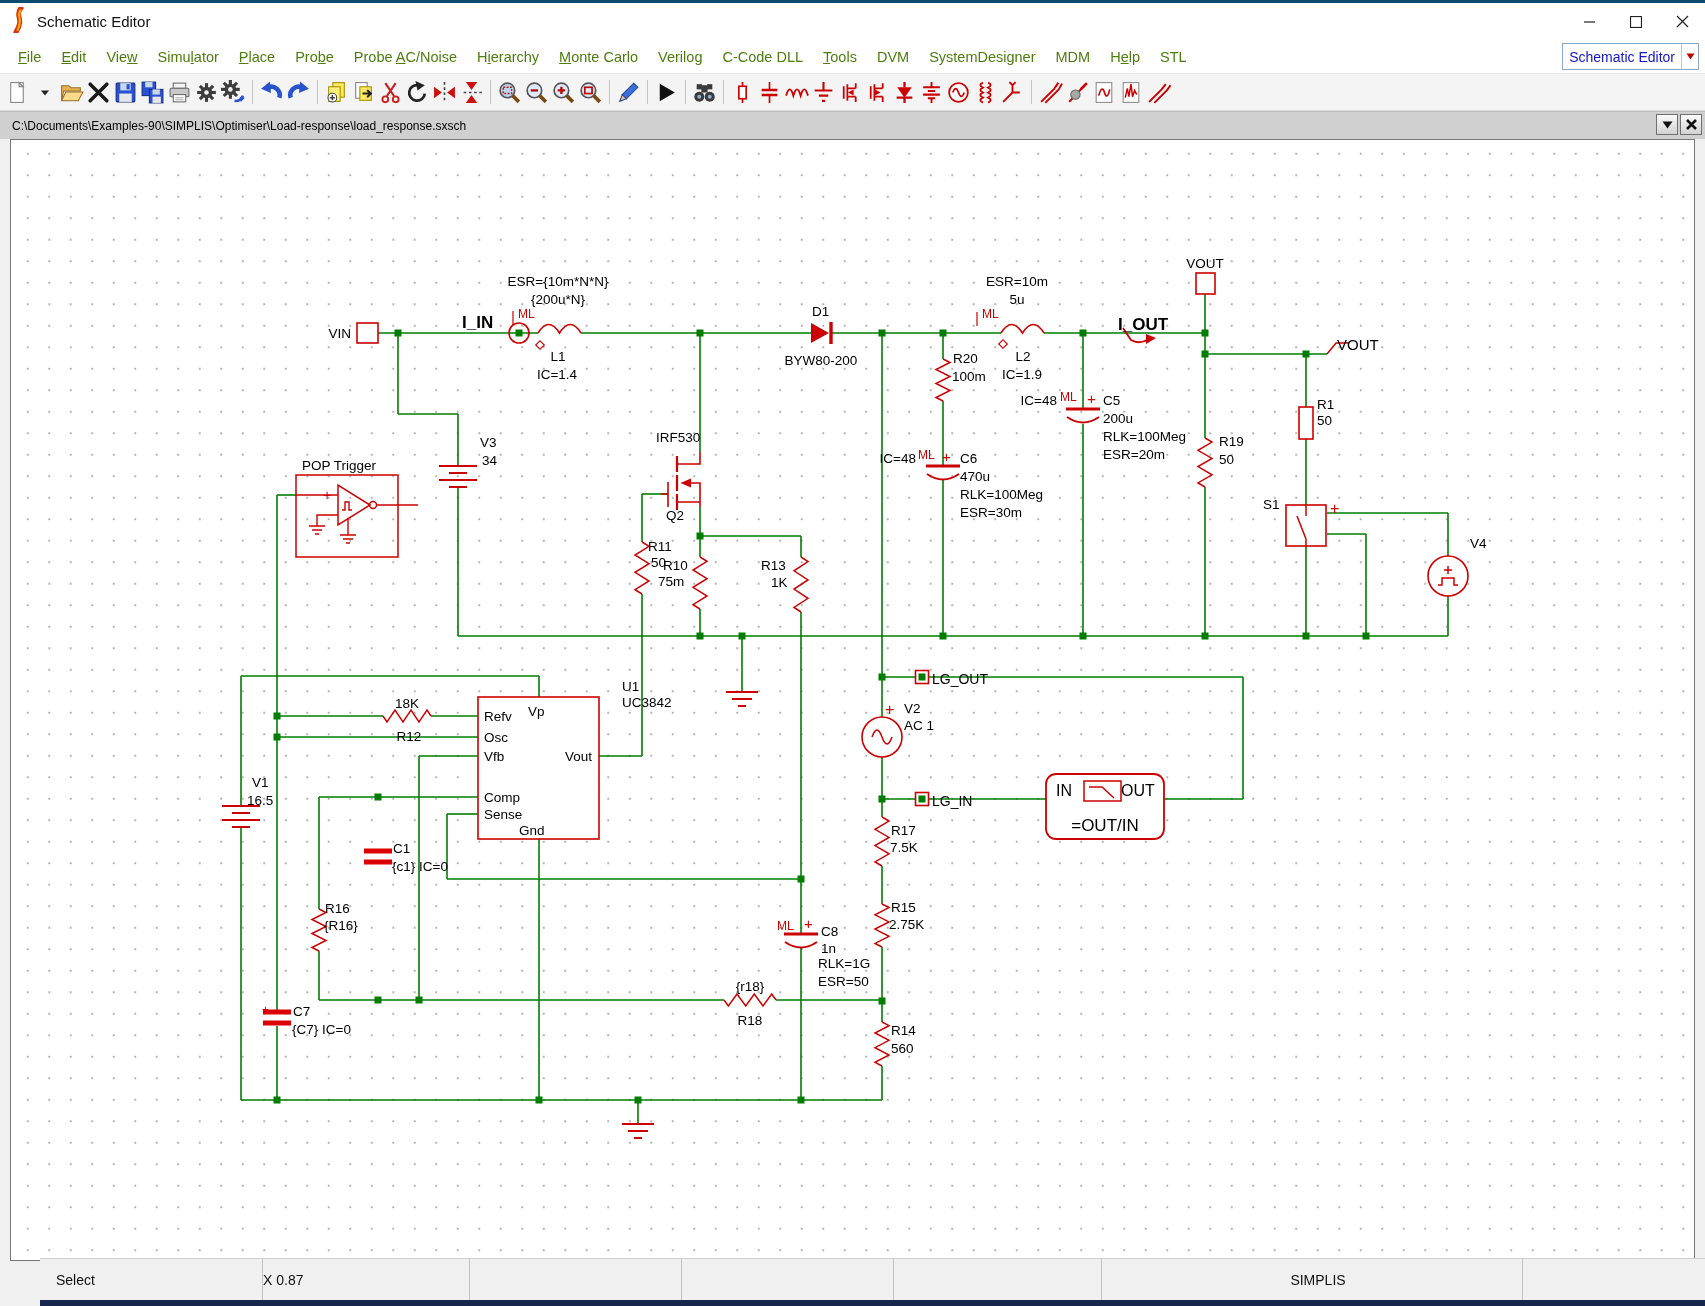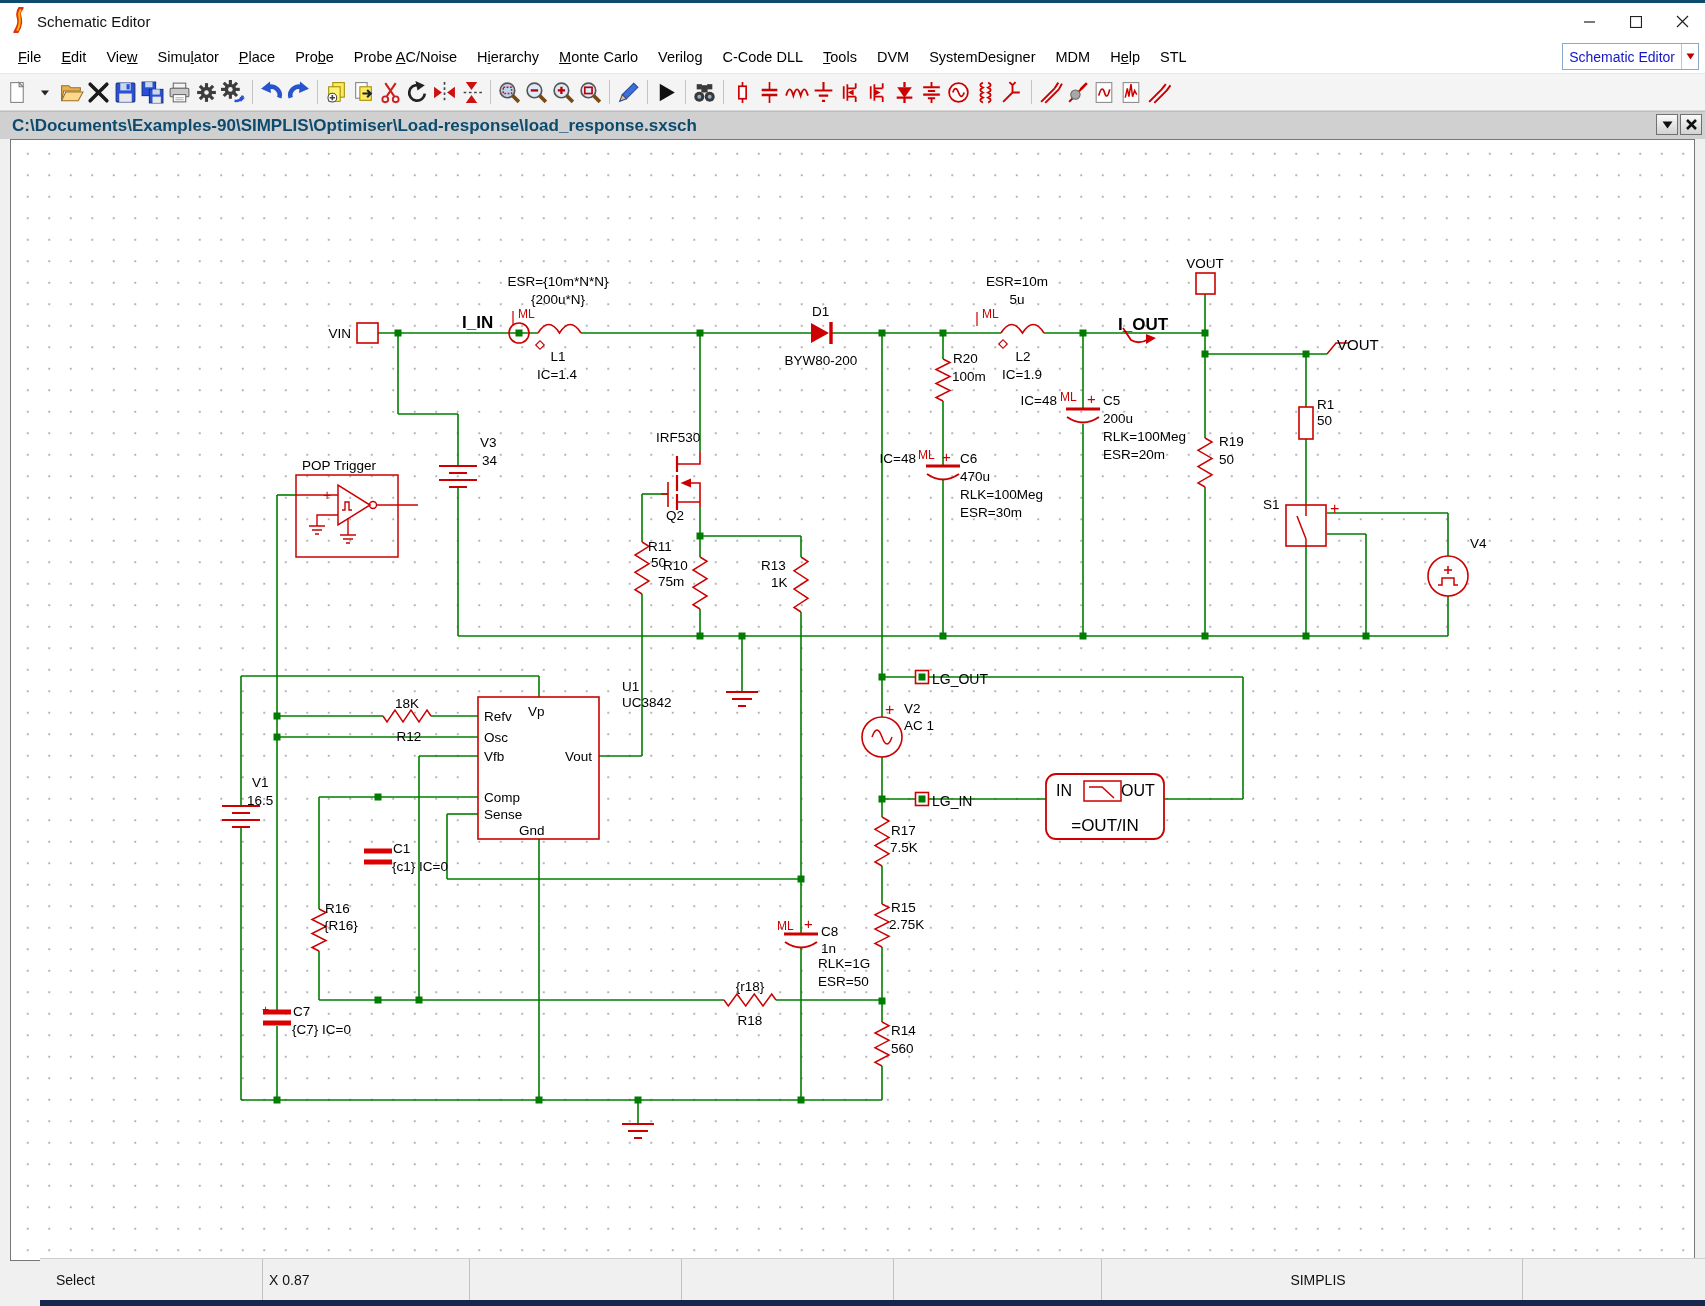--- a/index.html
+++ b/index.html
@@ -5,41 +5,41 @@
   html,body{margin:0;padding:0;}
   body{width:1705px;height:1306px;overflow:hidden;font-family:"Liberation Sans",sans-serif;background:#f0f0f0;position:relative;}
   .window{position:absolute;inset:0;border-top:3px solid #0c4a6e;box-sizing:border-box;background:#f0f0f0;}
   
   .titlebar{height:37px;background:#ffffff;display:flex;align-items:center;padding-left:10px;}
   .title-text{font-size:15px;color:#111;margin-left:9px;}
   .win-controls{margin-left:auto;display:flex;height:100%;}
   .win-controls button{width:46px;height:100%;border:none;background:transparent;display:flex;align-items:center;justify-content:center;padding:0;}
   
   .menubar{height:33px;background:#ffffff;display:flex;align-items:center;padding-left:8px;border-bottom:1px solid #e8e8e8;position:relative;}
-  .menu-item{font-size:14.5px;color:#000000;padding:4px 10px;white-space:nowrap;}
+  .menu-item{font-size:14.5px;color:#4d7c0f;padding:4px 10px;white-space:nowrap;}
   .menu-item u{text-decoration:underline;}
   .editor-combo{position:absolute;right:6px;top:3px;height:25px;border:1px solid #88a8cc;background:#fff;display:flex;align-items:center;}
   .editor-combo .lbl{color:#1414c8;font-size:14px;padding:0 6px;}
   .combo-arrow{width:16px;height:100%;display:flex;align-items:center;justify-content:center;border-left:1px solid #b8c8dc;}
   
   .toolbar{height:36px;background:#f4f4f4;display:flex;align-items:center;padding-left:4px;border-bottom:1px solid #d8d8d8;}
   .tb-icon{width:27px;height:27px;display:flex;align-items:center;justify-content:center;flex:0 0 auto;}
   .tb-sep{width:1px;height:24px;background:#c4c4c4;margin:0 5px;flex:0 0 auto;}
   
   .pathbar{height:27px;background:#d0d0d0;border-top:1px solid #bdbdbd;display:flex;align-items:center;padding-left:12px;position:relative;}
-  .pathbar .ptext{font-size:17px;font-weight:bold;color:#0c4a6e;}
+  .pathbar .ptext{font-size:12px;font-weight:normal;color:#000000;}
   .pathbar-buttons{position:absolute;right:3px;top:2px;display:flex;gap:2px;}
   .pathbar-buttons button{width:22px;height:21px;border:1px solid #707070;background:linear-gradient(#fbfbfb,#d2d2d2);display:flex;align-items:center;justify-content:center;padding:0;}
   
   .canvas{position:absolute;left:10px;top:136px;width:1685px;height:1122px;background:#fff;border:1px solid #777;box-sizing:border-box;
     background-image:radial-gradient(circle,#b3b3b3 1px,transparent 1.35px);background-size:21.5px 21.5px;background-position:6px 3px;}
   .canvas svg{position:absolute;inset:0;width:100%;height:100%;}
   
   .statusbar{position:absolute;left:0;bottom:0;width:1705px;height:48px;background:#f0f0f0;border-top:1px solid #cfcfcf;display:flex;box-sizing:border-box;border-bottom:6px solid #16264c;margin-left:40px;}
-  .status-cell{height:100%;display:flex;align-items:center;font-size:14px;color:#111;box-sizing:border-box;padding-left:6px;}
+  .status-cell{height:100%;display:flex;align-items:center;font-size:14px;color:#111;box-sizing:border-box;padding-left:0;}
   .status-cell + .status-cell{border-left:1px solid #c2c2c2;}
 </style>
 </head>
 <body>
 
 <div class="window">
 
   <div class="titlebar">
     <span>
       <svg width="18" height="26" viewBox="0 0 18 26">

